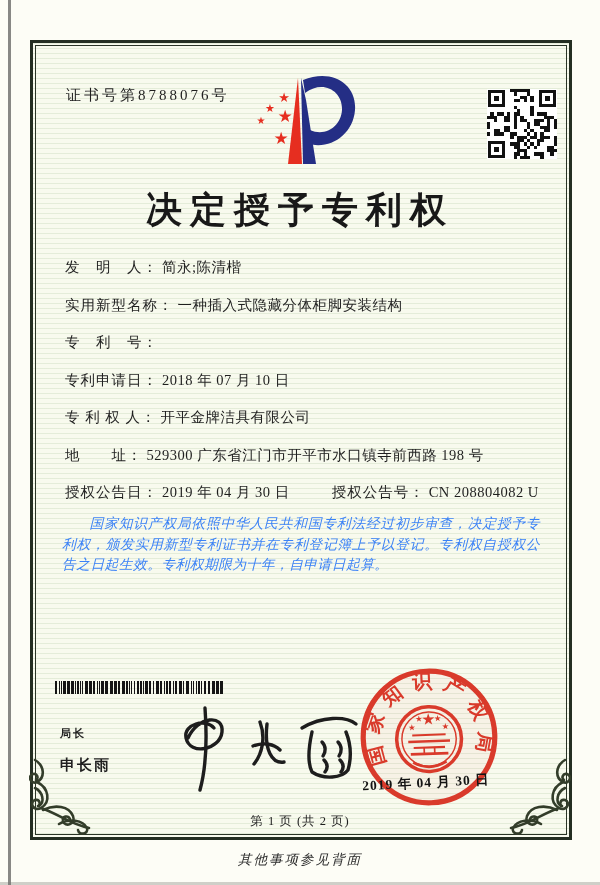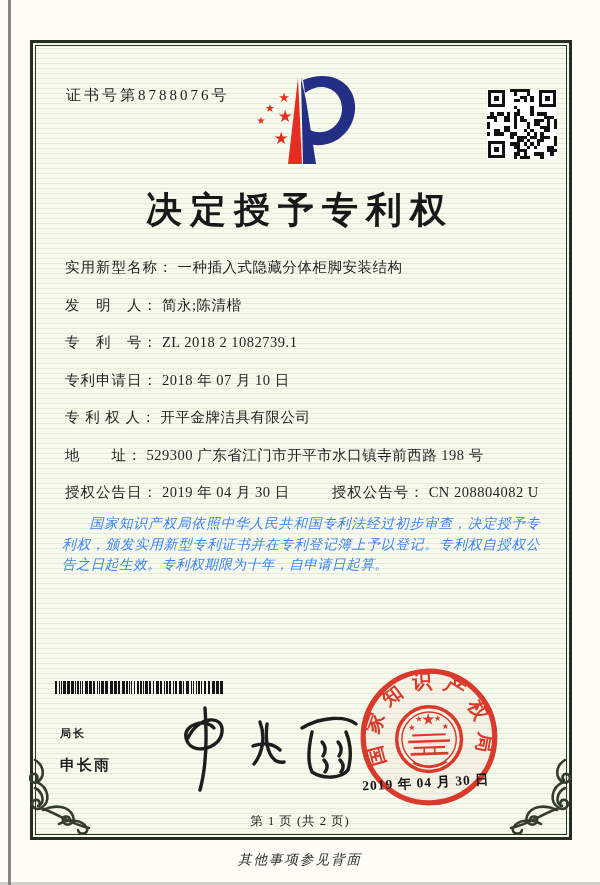--- a/index.html
+++ b/index.html
@@ -540,30 +540,29 @@
       </div>
     <div class="finder f-tl"></div>
     <div class="finder f-tr"></div>
     <div class="finder f-bl"></div>
   </div>
 
   <div class="title">决定授予专利权</div>
 
   <div class="fields">
     <div class="field-row">
+      <span class="field-label">发　明　人：</span>
+      <span class="field-value">简永;陈清楷</span>
+    </div>
+    <div class="field-row">
       <span class="field-label">实用新型名称：</span>
       <span class="field-value">一种插入式隐藏分体柜脚安装结构</span>
     </div>
     <div class="field-row">
-      <span class="field-label">发　明　人：</span>
-      <span class="field-value">简永;陈清楷</span>
-    </div>
-    <div class="field-row">
       <span class="field-label">专　利　号：</span>
-      <span class="field-value">ZL 2018 2 1082739.1</span>
     </div>
     <div class="field-row">
       <span class="field-label">专利申请日：</span>
       <span class="field-value">2018 年 07 月 10 日</span>
     </div>
     <div class="field-row">
       <span class="field-label">专 利 权 人：</span>
       <span class="field-value">开平金牌洁具有限公司</span>
     </div>
     <div class="field-row">

